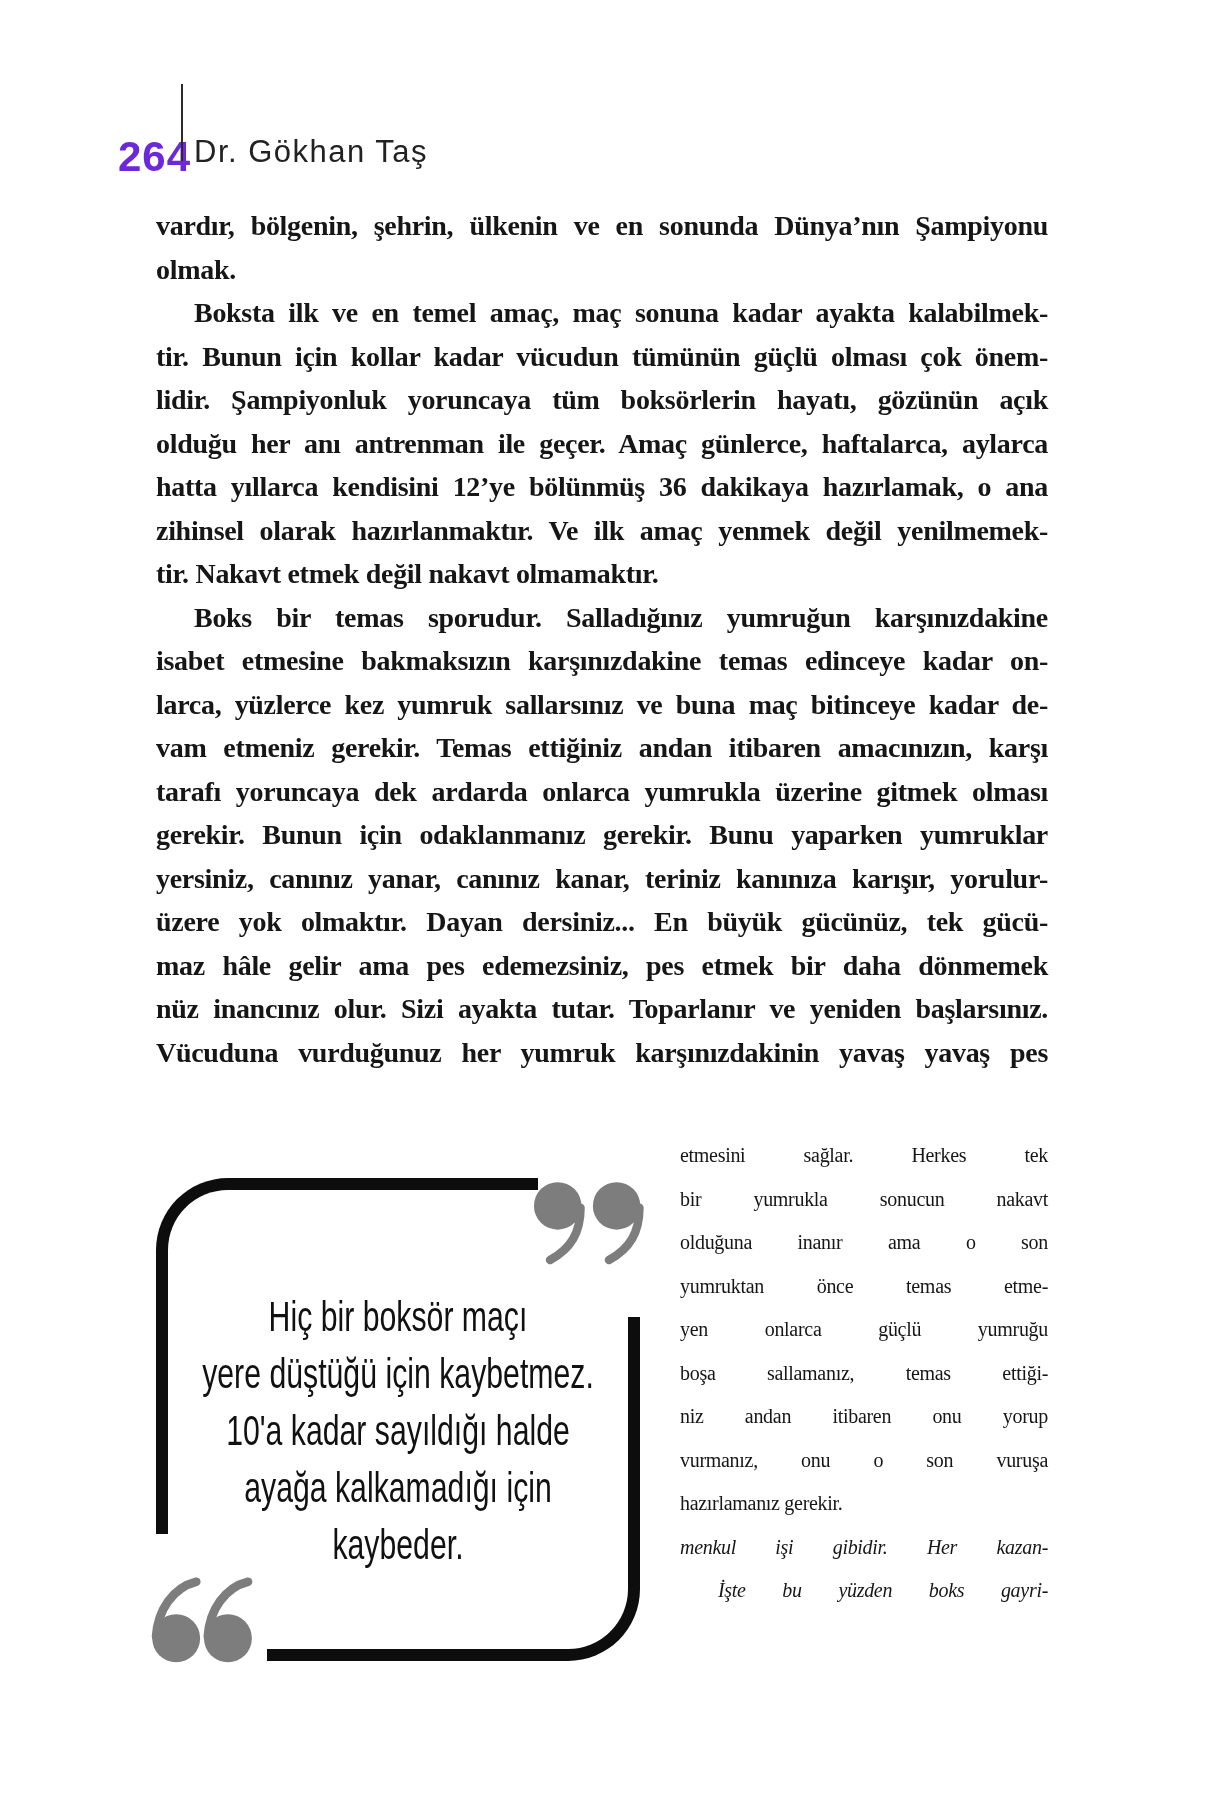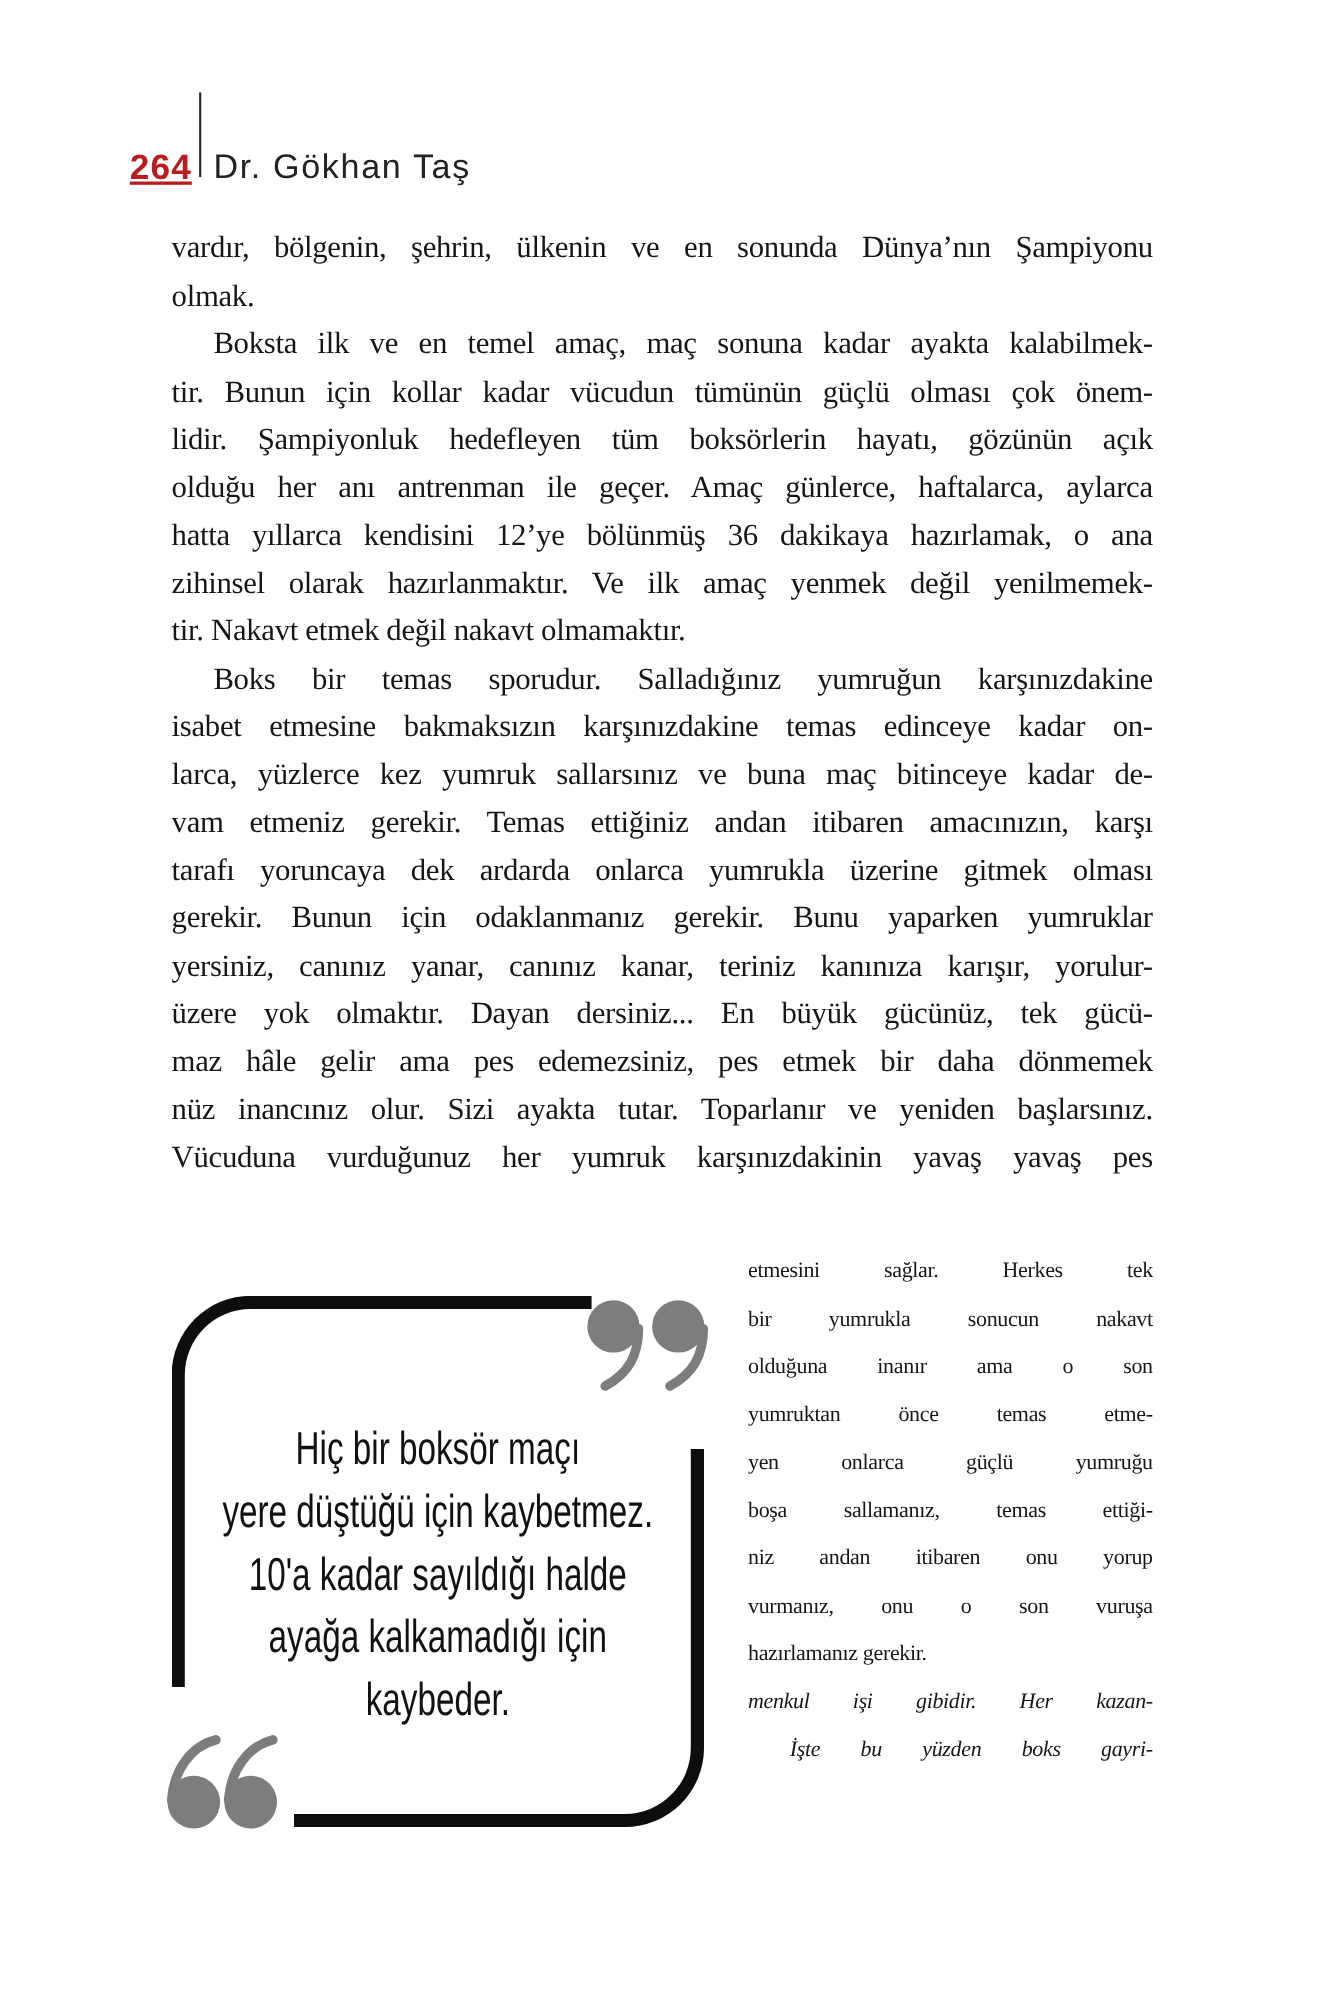--- a/index.html
+++ b/index.html
@@ -4,32 +4,32 @@
 <style>
   html,body { margin:0; padding:0; background:#ffffff; }
   .page {
     position:relative; width:1221px; height:1812px; background:#ffffff;
     font-family:"Liberation Serif", serif; color:#161616; overflow:hidden;
   }
   
   .pagenum {
     position:absolute; left:118px; top:136px;
     font-family:"Liberation Sans", sans-serif; font-weight:700;
-    font-size:32px; line-height:1; letter-spacing:1px; color:#b91c1c;text-decoration:underline;
+    font-size:42px; line-height:1; letter-spacing:1px; color:#6d28d9;
   }
   .hrule { position:absolute; left:181px; top:84px; width:2px; height:77px; background:#2b2b2b; }
   .author {
     position:absolute; left:194px; top:136px;
     font-family:"Liberation Sans", sans-serif; font-weight:400;
     font-size:31px; line-height:1; letter-spacing:1.5px; color:#222222;
   }
   
   .bodytext {
     position:absolute; left:156px; top:204px; width:892px;
-    font-size:28px; line-height:43.5px; letter-spacing:-0.3px;
+    font-size:28px; line-height:43.5px; letter-spacing:-0.3px;font-weight:bold;
   }
   .coltext {
     position:absolute; left:680px; top:1134px; width:368px;
     font-size:20px; line-height:43.5px; letter-spacing:-0.3px;
   }
   .line { text-align:justify; text-align-last:justify; -moz-text-align-last:justify; }
   .line.end { text-align-last:left; -moz-text-align-last:left; }
   .line.indent { text-indent:38px; }
   .line.italic { font-style:italic; }
   
@@ -62,21 +62,21 @@
 
   <div class="pagenum">264</div>
   <div class="hrule"></div>
   <div class="author">Dr. Gökhan Taş</div>
 
   <div class="bodytext">
       <div class="line">vardır, bölgenin, şehrin, ülkenin ve en sonunda Dünya’nın Şampiyonu</div>
       <div class="line end">olmak.</div>
       <div class="line indent">Boksta ilk ve en temel amaç, maç sonuna kadar ayakta kalabilmek-</div>
       <div class="line">tir. Bunun için kollar kadar vücudun tümünün güçlü olması çok önem-</div>
-      <div class="line">lidir. Şampiyonluk hedefleyen tüm boksörlerin hayatı, gözünün açık</div>
+      <div class="line">lidir. Şampiyonluk yoruncaya tüm boksörlerin hayatı, gözünün açık</div>
       <div class="line">olduğu her anı antrenman ile geçer. Amaç günlerce, haftalarca, aylarca</div>
       <div class="line">hatta yıllarca kendisini 12’ye bölünmüş 36 dakikaya hazırlamak, o ana</div>
       <div class="line">zihinsel olarak hazırlanmaktır. Ve ilk amaç yenmek değil yenilmemek-</div>
       <div class="line end">tir. Nakavt etmek değil nakavt olmamaktır.</div>
       <div class="line indent">Boks bir temas sporudur. Salladığınız yumruğun karşınızdakine</div>
       <div class="line">isabet etmesine bakmaksızın karşınızdakine temas edinceye kadar on-</div>
       <div class="line">larca, yüzlerce kez yumruk sallarsınız ve buna maç bitinceye kadar de-</div>
       <div class="line">vam etmeniz gerekir. Temas ettiğiniz andan itibaren amacınızın, karşı</div>
       <div class="line">tarafı yoruncaya dek ardarda onlarca yumrukla üzerine gitmek olması</div>
       <div class="line">gerekir. Bunun için odaklanmanız gerekir. Bunu yaparken yumruklar</div>

